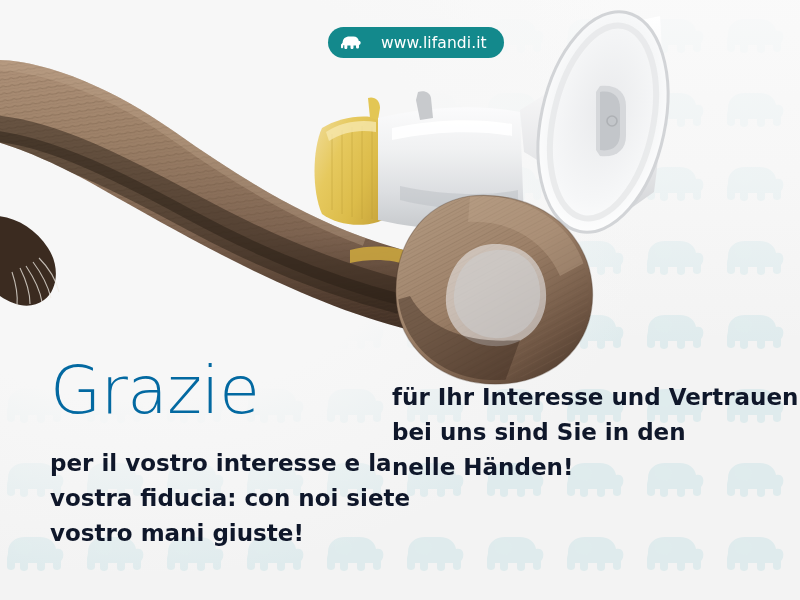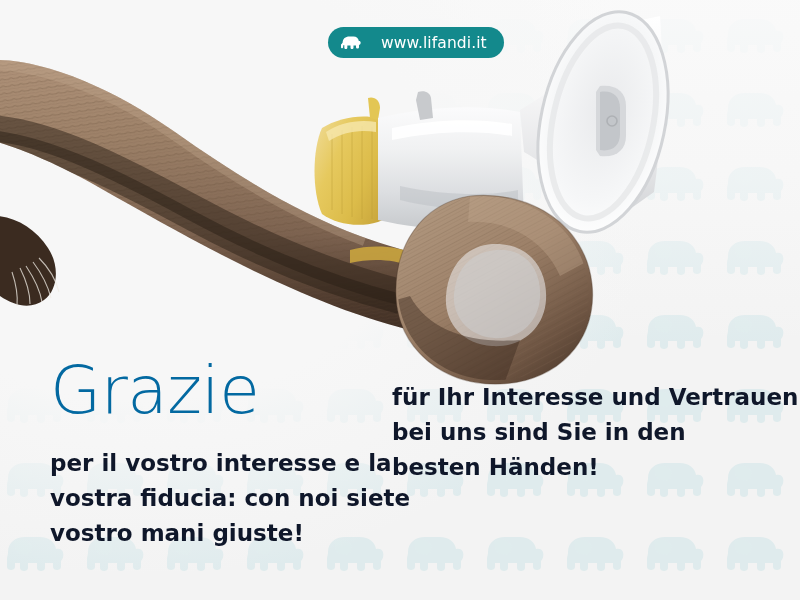--- a/index.html
+++ b/index.html
@@ -328,18 +328,18 @@
         <span class="line">per il vostro interesse e la</span>
         <span class="line">vostra fiducia: con noi siete</span>
         <span class="line">vostro mani giuste!</span>
       </div>
     </div>
 
     <div class="col col-de">
       <div class="body-copy">
         <span class="line">für Ihr Interesse und Vertrauen –</span>
         <span class="line">bei uns sind Sie in den</span>
-        <span class="line">besten Händen!</span>
+        <span class="line">nelle Händen!</span>
       </div>
     </div>
   </div>
 
 </div>
 
 </body></html>

